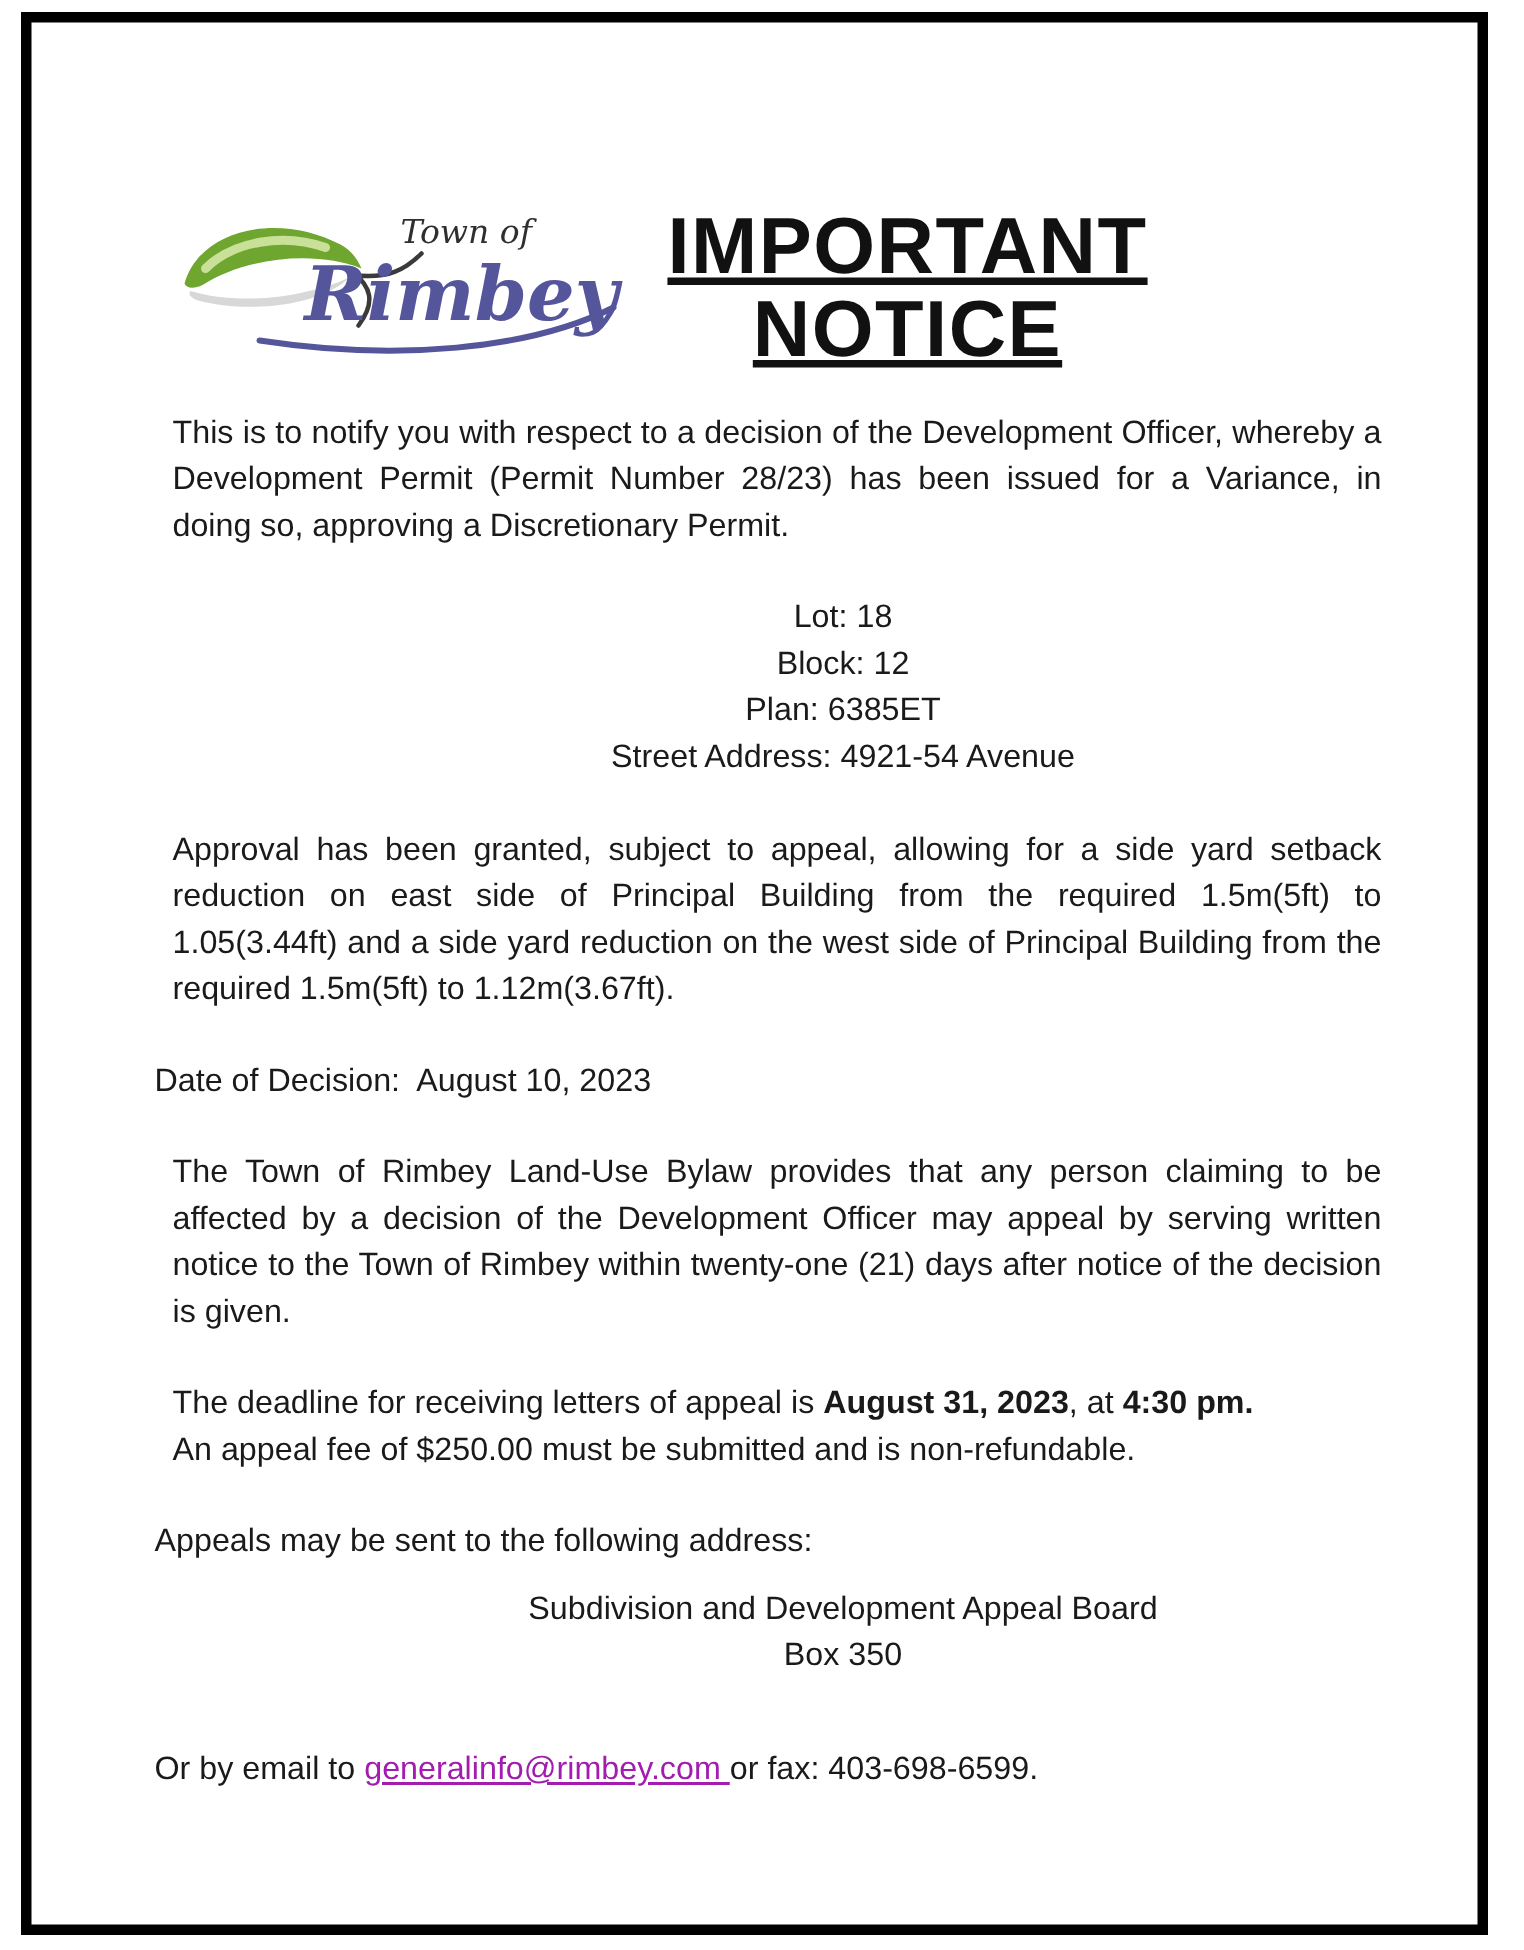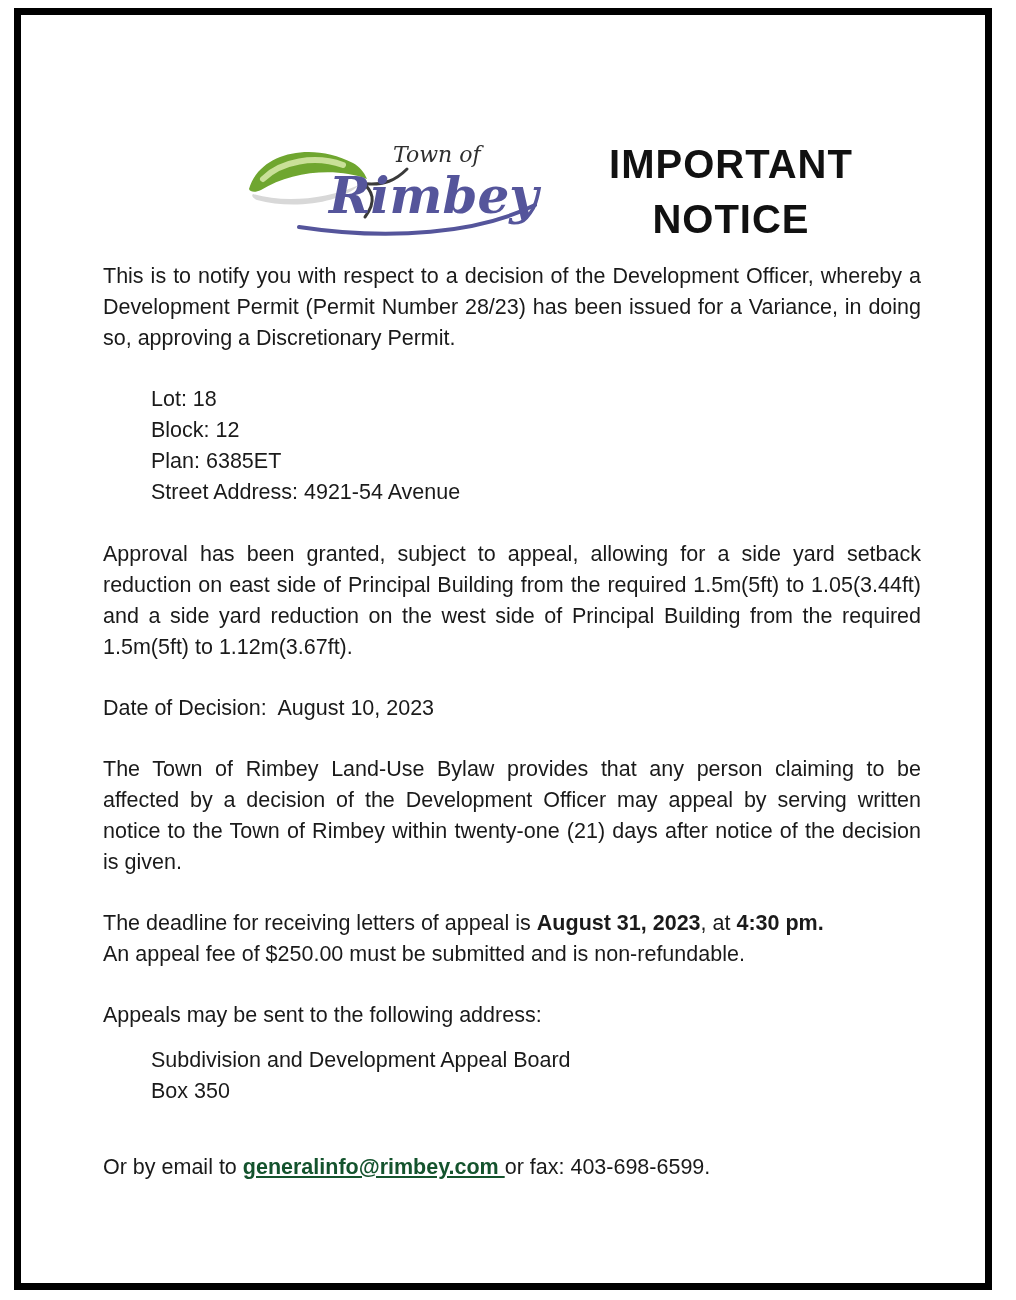--- a/index.html
+++ b/index.html
@@ -14,52 +14,52 @@
     left: 14px; top: 8px;
     width: 978px; height: 1282px;
     border: 7px solid #000000;
     background: #ffffff;
     padding: 122px 64px 40px 82px;
     overflow: hidden;
   }
   
   .header {
     display: flex;
-    justify-content: flex-end;
+    justify-content: flex-start;
     align-items: flex-start;
-    margin-bottom: 14px;
+    margin-bottom: 26px;
   }
   .logo { width: 300px; height: 100px; margin-left: 12px; }
   .logo svg { width: 100%; height: 100%; overflow: visible; }
   .title {
     width: 380px;
     text-align: center;
-    font-size: 40px;
+    font-size: 53px;
     line-height: 55px;
     font-weight: 700;
     color: #111111;
     letter-spacing: 1px;
     margin-top: 0px;
+    text-decoration: underline;
   }
   .title span { display: block; }
   
   .bodytext { font-size: 21.5px; line-height: 31px; }
-  .para { margin-bottom: 30px; }
+  .para { margin-bottom: 30px; margin-left: 12px; }
   .just { text-align: justify; }
-  .indent { margin-left: 48px; margin-bottom: 31px; }
+  .indent { margin-left: 100px; margin-bottom: 31px; text-align: center; }
   .decision { font-weight: 400; white-space: pre-wrap; margin-bottom: 30px; }
   .b { font-weight: 700; }
   .pre { white-space: pre-wrap; }
   .appeals-intro { margin-bottom: 14px; }
   .email-link {
-    color: #14532d;
+    color: #a21caf;
     text-decoration: underline;
     white-space: pre-wrap;
     cursor: pointer;
-    font-weight: bold;
   }
 </style>
 </head>
 <body>
 
 <div class="sheet">
 
   <div class="header">
 
     <div class="logo">

